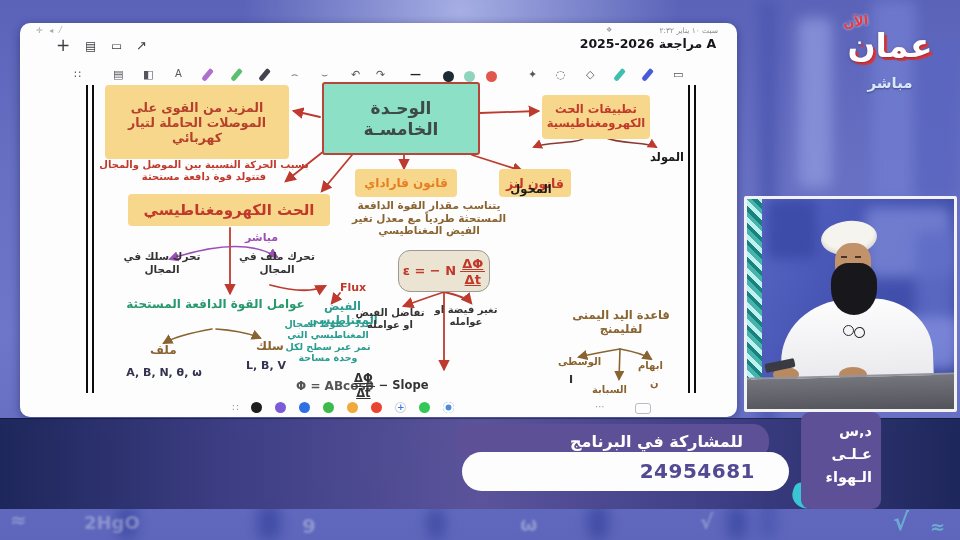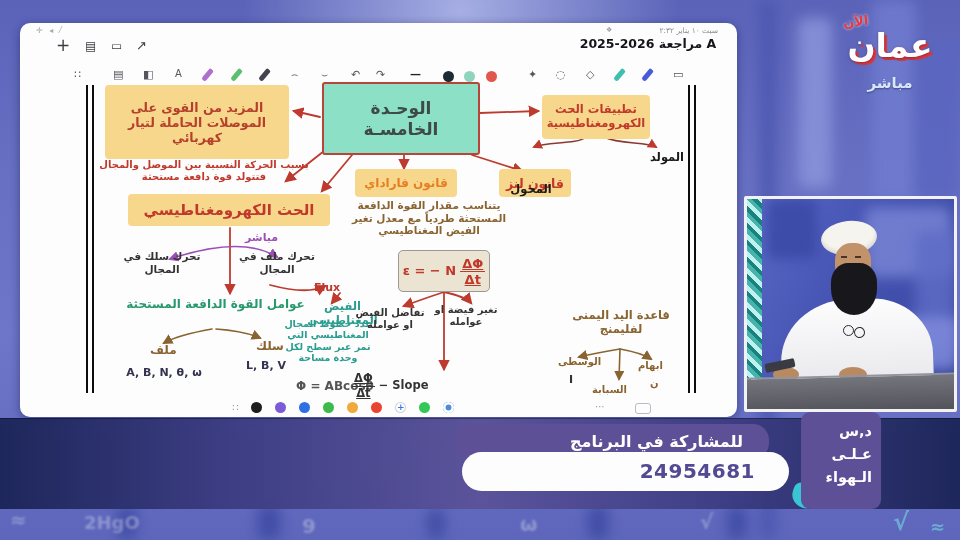--- a/index.html
+++ b/index.html
@@ -166,29 +166,29 @@
       <span>الحث الكهرومغناطيسي</span>
     </div>
   <div class="n" style="left:225px;top:208px;font-size:11px;color:#9b4fb5;">مباشر</div>
   <div class="n" style="left:98px;top:227px;width:88px;font-size:10.5px;color:#333;">تحرك سلك في المجال</div>
   <div class="n" style="left:213px;top:227px;width:88px;font-size:10.5px;color:#333;">تحرك ملف في المجال</div>
   <div class="n" style="left:103px;top:274px;width:185px;font-size:12px;color:#27996d;">عوامل القوة الدافعة المستحثة</div>
   <div class="n" style="left:130px;top:320px;font-size:12px;color:#8a6430;">ملف</div>
   <div class="n" style="left:88px;top:343px;width:112px;font-size:11px;color:#33334f;direction:ltr;">A, B, N, θ, ω</div>
   <div class="n" style="left:236px;top:316px;font-size:12px;color:#8a6430;">سلك</div>
   <div class="n" style="left:206px;top:336px;width:80px;font-size:11px;color:#33334f;direction:ltr;">L, B, V</div>
-  <div class="n" style="left:294px;top:258px;font-size:11px;color:#c0392b;direction:ltr;">Flux</div>
+  <div class="n" style="left:320px;top:258px;font-size:11px;color:#c0392b;direction:ltr;">Flux</div>
   <div class="n" style="left:270px;top:277px;width:105px;font-size:11.5px;color:#2a9d8f;">الفيض المغناطيسي</div>
   <div class="n" style="left:262px;top:295px;width:92px;font-size:9.5px;color:#2a9d8f;">عدد خطوط المجال المغناطيسي التي تمر عبر سطح لكل وحدة مساحة</div>
   <div class="n" style="left:276px;top:356px;font-size:12px;color:#555;direction:ltr;">Φ = ABcosθ</div>
   <div class="n ybox" style="left:335px;top:146px;width:96px;height:26px;font-size:12px;color:#e67e22;">
       <span>قانون فاراداي</span>
     </div>
   <div class="n" style="left:328px;top:176px;width:162px;font-size:10.5px;color:#8a6430;">يتناسب مقدار القوة الدافعة المستحثة طردياً مع معدل تغير الفيض المغناطيسي</div>
-  <div class="n" style="left:378px;top:227px;width:92px;height:42px;background:#ece4d2;border:1px solid #9a9a92;border-radius:5px;box-sizing:border-box;display:flex;align-items:center;justify-content:center;gap:4px;font-size:13px;color:#c0392b;direction:ltr;">
+  <div class="n" style="left:378px;top:227px;width:92px;height:42px;background:#ece4d2;border:1px solid #9a9a92;border-radius:12px;box-sizing:border-box;display:flex;align-items:center;justify-content:center;gap:4px;font-size:13px;color:#c0392b;direction:ltr;">
     <span>ε = − N</span>
     <span class="frac">
         <span class="top">ΔΦ</span>
         <span class="bot">Δt</span>
       </span>
   </div>
   <div class="n" style="left:333px;top:284px;width:74px;font-size:10px;color:#333;">تفاضل الفيض او عوامله</div>
   <div class="n" style="left:413px;top:281px;width:66px;font-size:10px;color:#333;">تغير فيضة او عوامله</div>
   <div class="n" style="left:332px;top:350px;font-size:11.5px;color:#333;direction:ltr;display:flex;align-items:center;gap:4px;">
     <span class="frac">

